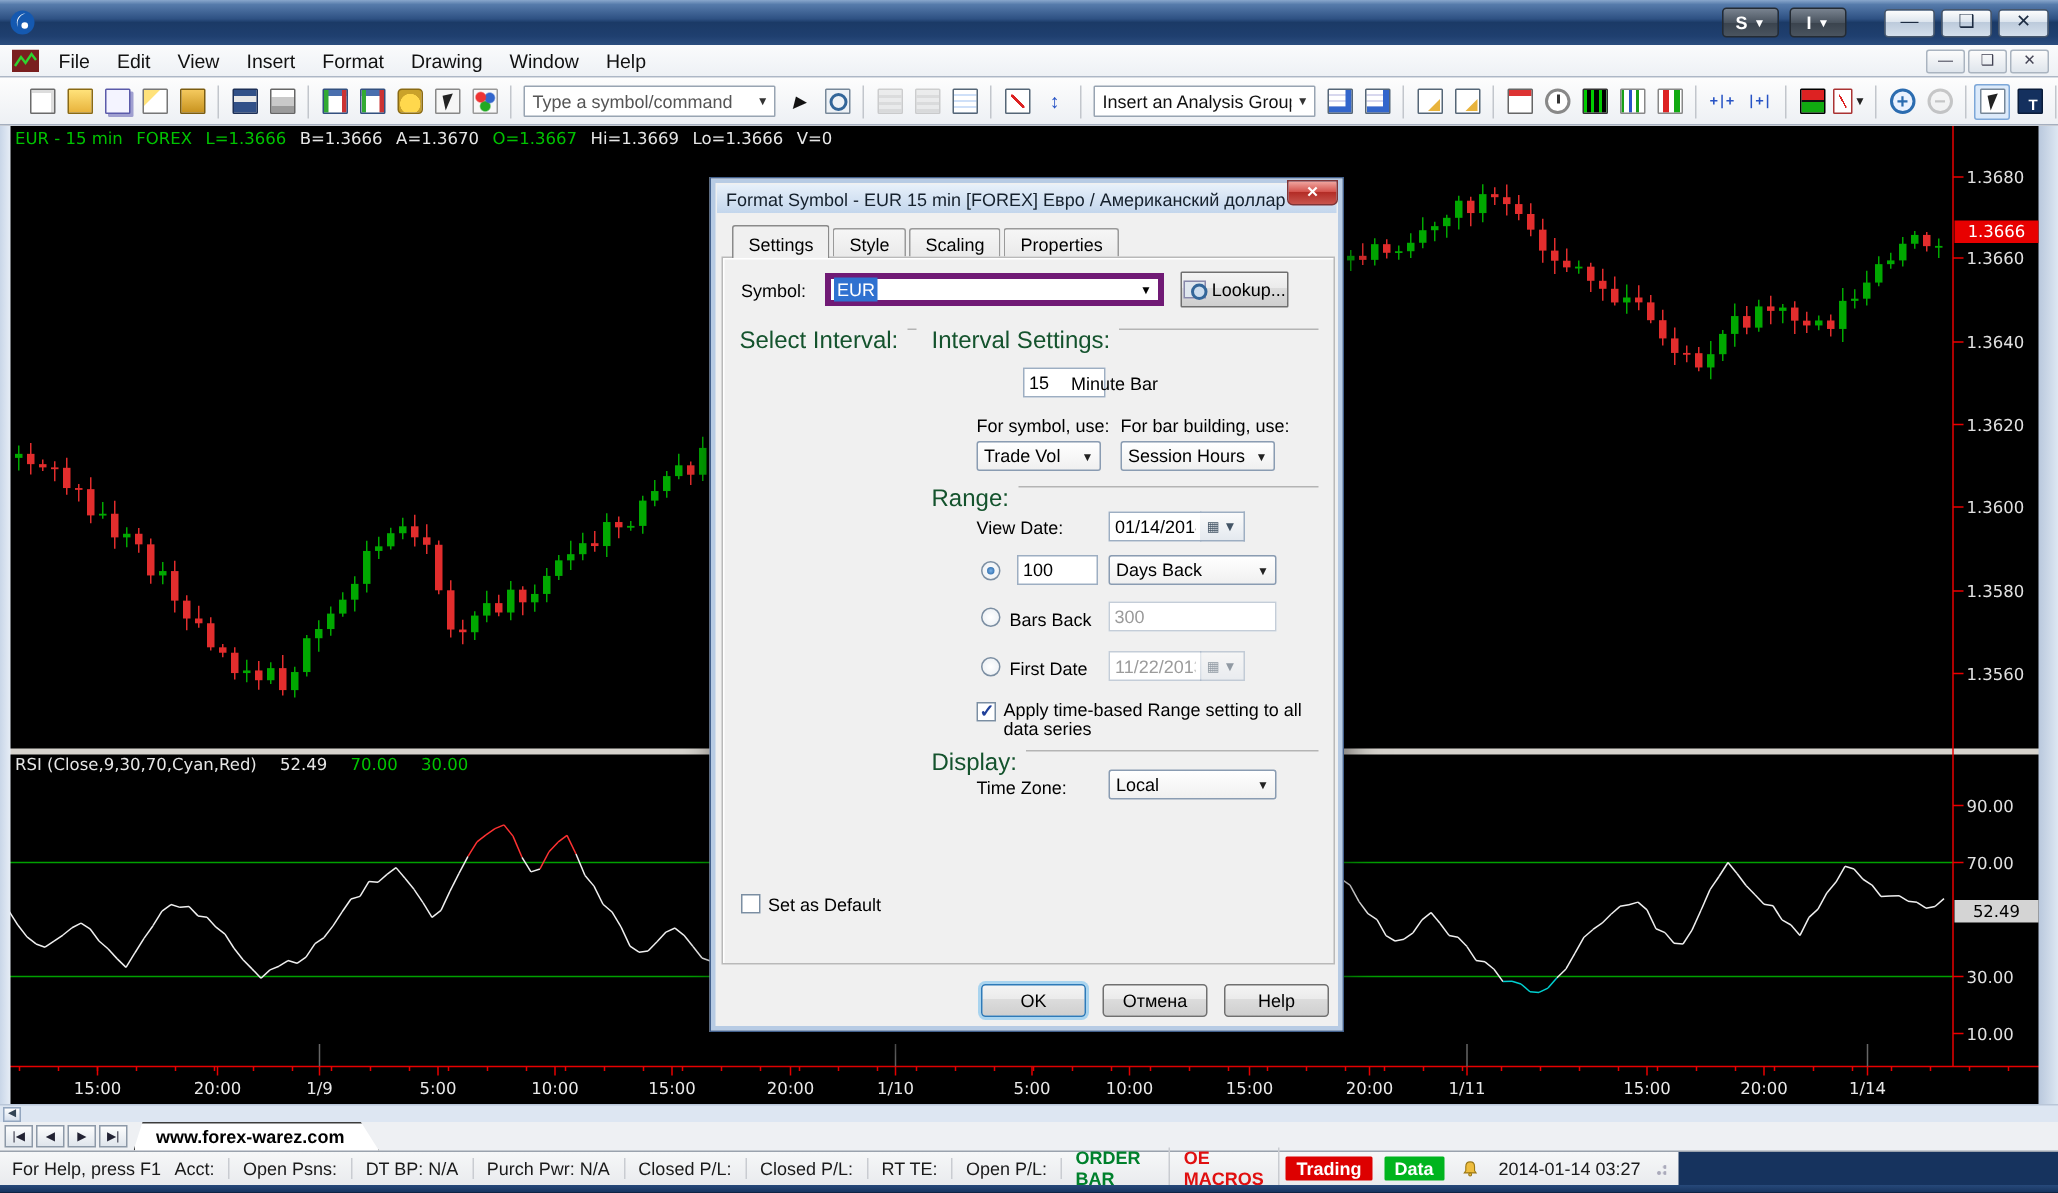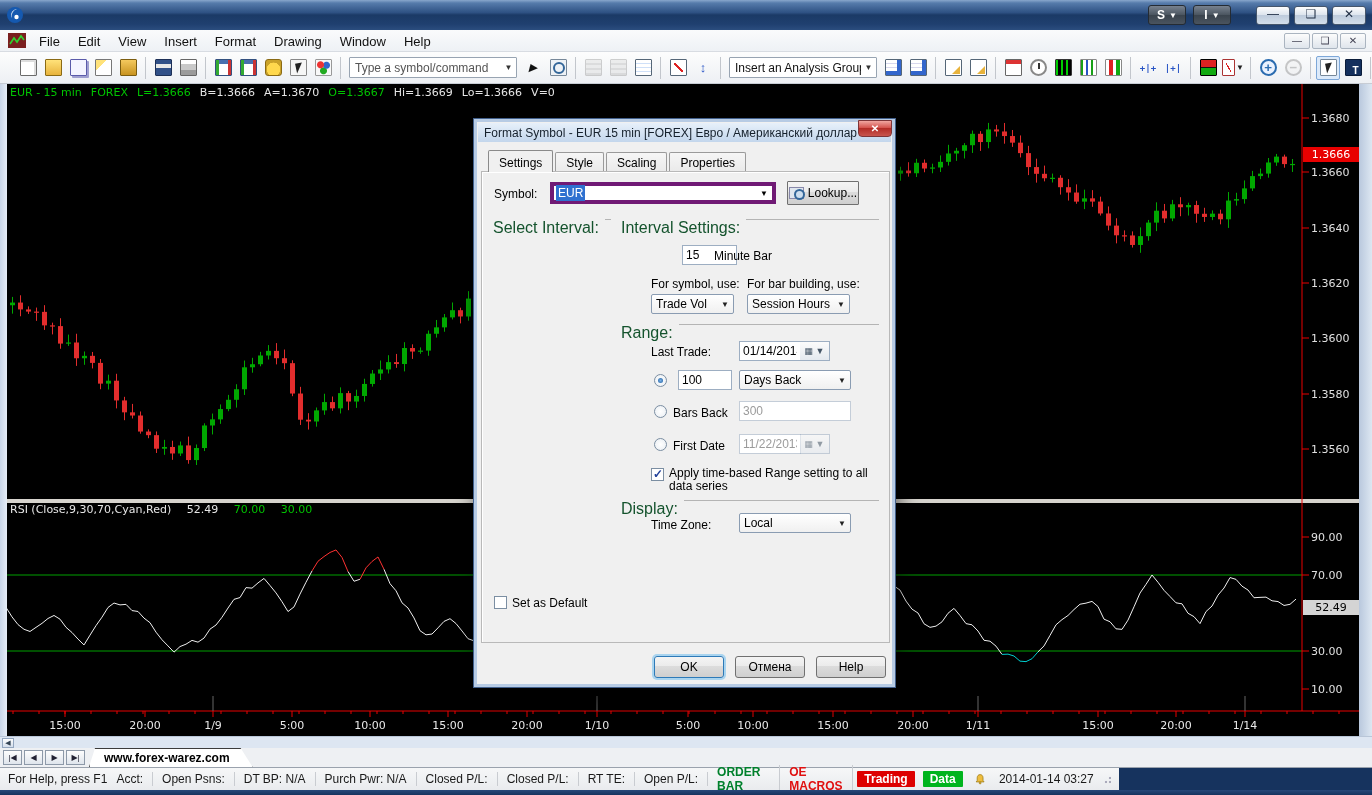--- a/index.html
+++ b/index.html
@@ -1078,21 +1078,21 @@
         <span class="darr" data-name="chevron-down-icon">▼</span>
     </div>
     <div class="dcombo" style="left:273px;top:175px;width:103px;height:20px" data-name="bar-building-combo">
       <span class="dval">Session Hours</span>
         <span class="darr" data-name="chevron-down-icon">▼</span>
     </div>
 
     <div class="grp" style="left:147px;top:205px;width:258px" data-name="range-group-label">
         <span>Range:</span>
       </div>
-    <span class="dlbl" style="left:177px;top:226px" data-name="last-date-label">Last Trade:</span>
+    <span class="dlbl" style="left:177px;top:226px" data-name="last-date-label">View Date:</span>
     <input class="dinput" style="left: 265px; top: 222px; width: 62px; height: 20px;" data-name="last-date-input" value="01/14/2014">
     <span class="datebtn" style="left:326px;top:222px" data-name="last-date-calendar-icon">▦ ▼</span>
 
     <span class="radio on" style="left:180px;top:255px" data-name="days-back-radio"></span>
     <input class="dinput" style="left: 204px; top: 251px; width: 54px; height: 20px;" data-name="days-back-count-input" value="100">
     <div class="dcombo" style="left:265px;top:251px;width:112px;height:20px" data-name="days-back-unit-combo">
       <span class="dval">Days Back</span>
         <span class="darr" data-name="chevron-down-icon">▼</span>
     </div>
 

